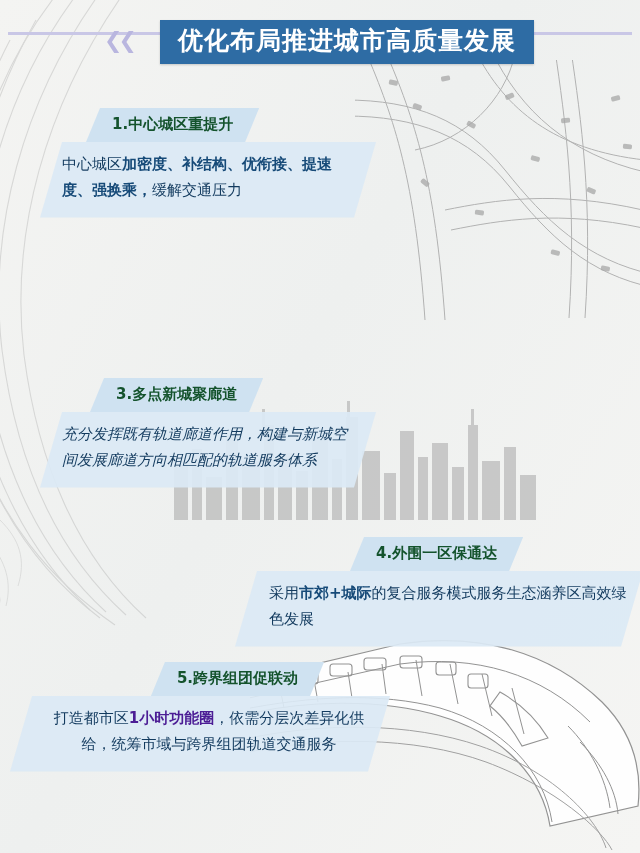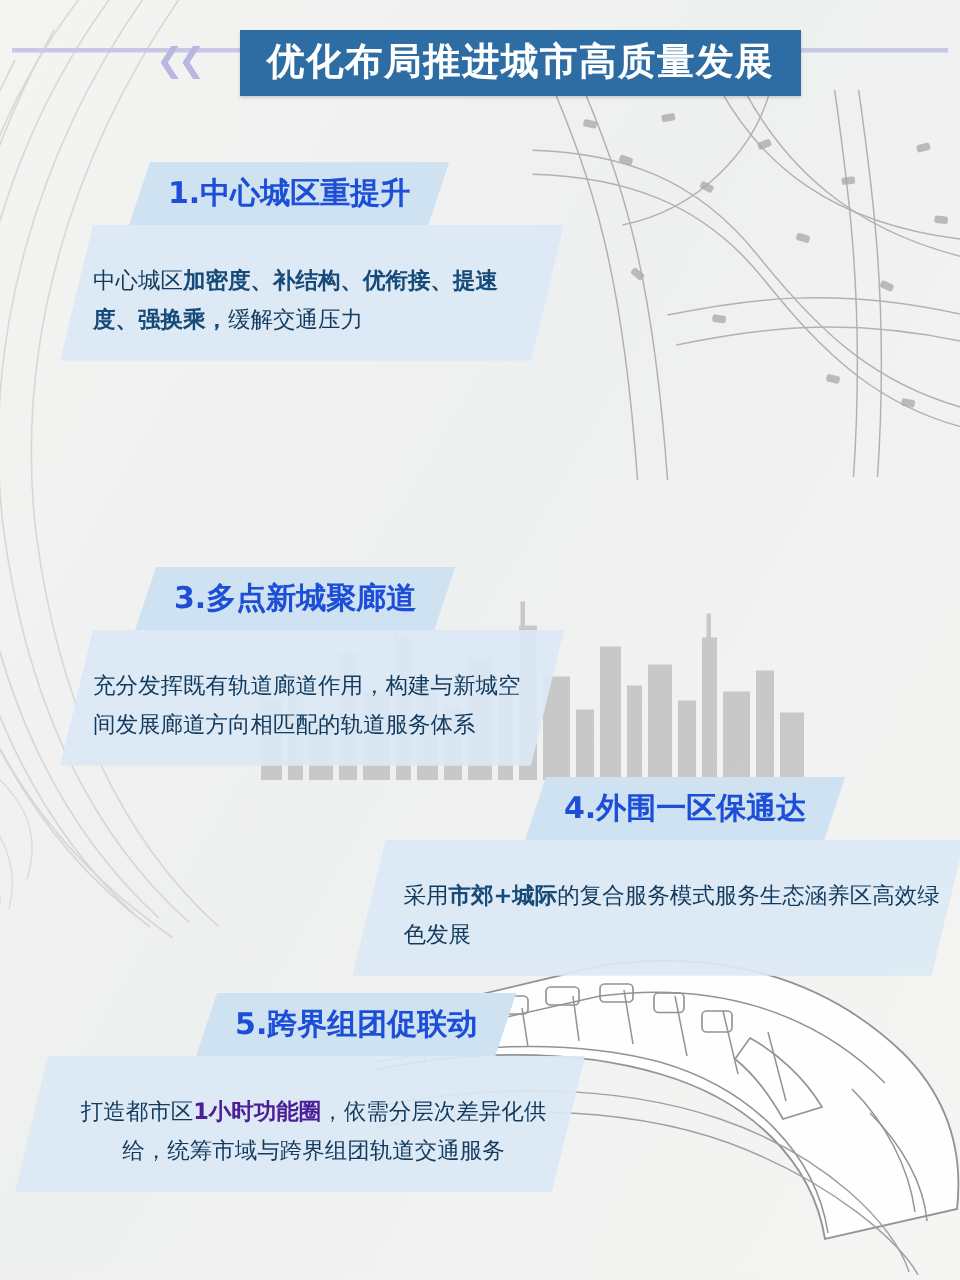--- a/index.html
+++ b/index.html
@@ -70,56 +70,56 @@
   .chev-right { left: 500px; }
 
   
   .block { position: absolute; }
 
   .tag {
     position: relative;
     display: inline-block;
     padding: 7px 26px 8px 26px;
     background: #cfe2f1;
-    color: #1d4ed8;
-    font-size: 20px;
+    color: #14532d;
+    font-size: 15px;
     font-weight: bold;
     white-space: nowrap;
     clip-path: polygon(14px 0, 100% 0, calc(100% - 14px) 100%, 0 100%);
   }
   .body-card {
     position: relative;
     background: rgba(219,233,245,0.92);
     color: #123a5e;
     font-size: 15px;
     line-height: 1.75;
-    padding: 24px 16px 14px 16px;
+    padding: 9px 16px 14px 16px;
   }
   .body-card.skew-l { clip-path: polygon(22px 0, 100% 0, calc(100% - 22px) 100%, 0 100%); }
   .body-card b { color: #164a78; }
   .hl { color: #4c1d95; font-weight: bold; }
 
   
   #block1 { left: 40px; top: 108px; width: 330px; }
   #block1 .tag { margin-left: 46px; }
   #block1 .body-card { width: 298px; padding-left: 22px; }
 
   
   #block2 { left: 235px; top: 230px; width: 400px; }
   #block2 .tag { margin-left: 115px; }
   #block2 .body-card { width: 358px; padding-left: 22px; }
 
   
   #block3 { left: 40px; top: 378px; width: 330px; }
   #block3 .tag { margin-left: 50px; }
-  #block3 .body-card { width: 298px; padding-left: 22px; }
+  #block3 .body-card { width: 298px; padding-left: 22px; font-style: italic; }
 
   
   #block4 { left: 235px; top: 518px; width: 400px; }
-  #block4 .tag { margin-left: 115px; }
+  #block4 .tag { margin-left: 115px; margin-top: 19px; }
   #block4 .body-card { width: 358px; padding-left: 34px; }
 
   
   #block5 { left: 10px; top: 662px; width: 360px; text-align: center; }
   #block5 .tag { margin-left: 95px; }
   #block5 .body-card { width: 330px; padding-left: 34px; }
 </style>
 </head>
 <body>
 

